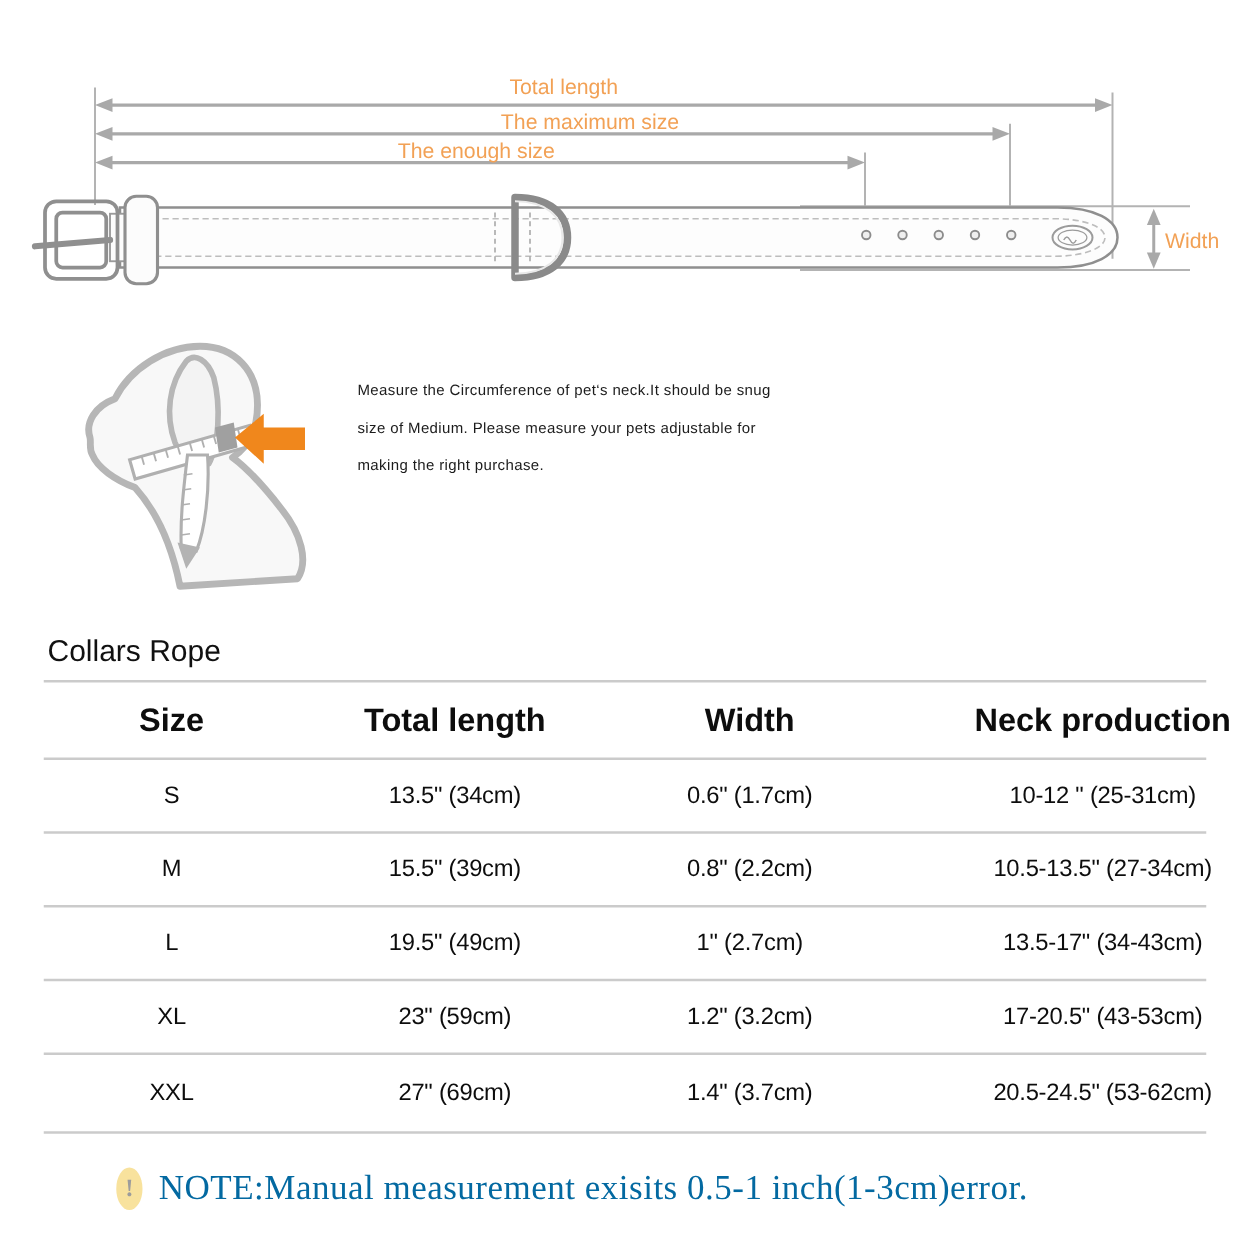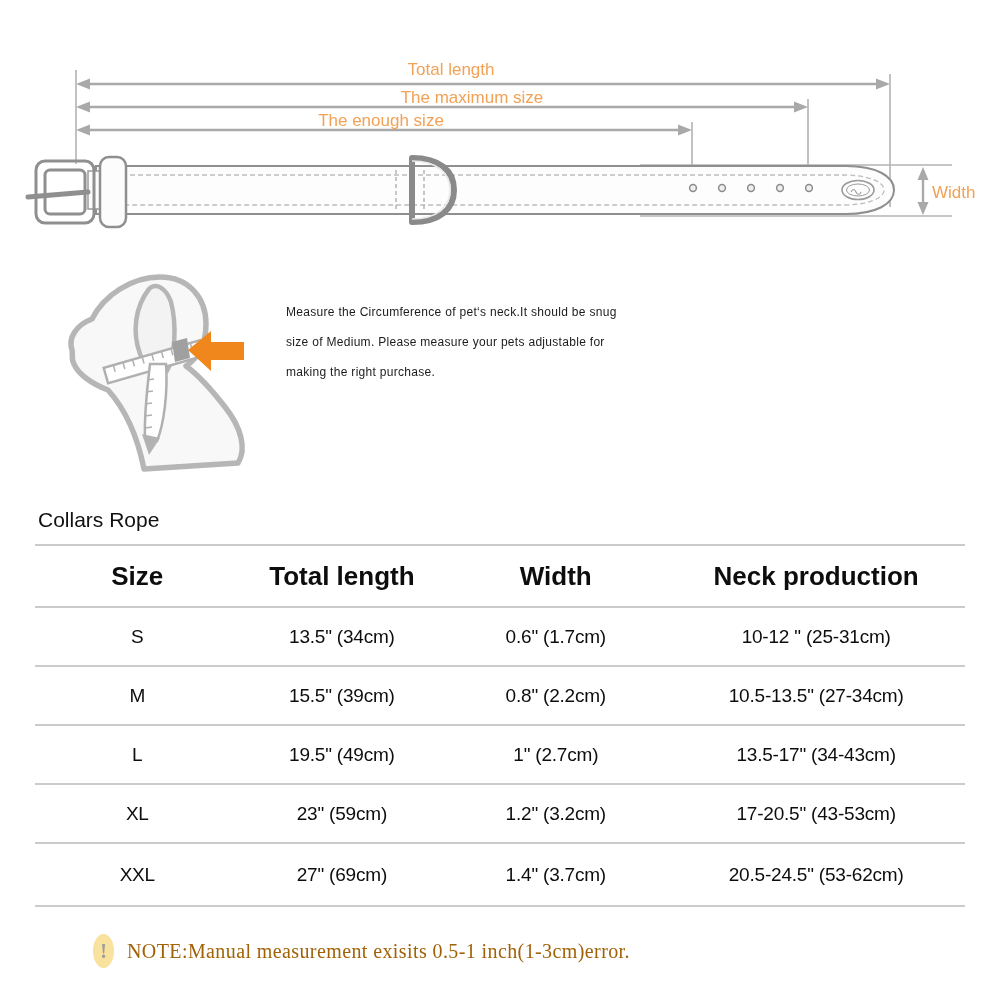--- a/index.html
+++ b/index.html
@@ -16,36 +16,36 @@
   }
   .dim-label.total { left:451px; top:60px; }
   .dim-label.max   { left:472px; top:88px; }
   .dim-label.min   { left:381px; top:111px; }
   .dim-label.width { left:932px; top:183px; transform:none; }
   
   .dog-svg { position:absolute; left:48px; top:262px; width:212px; height:212px; }
   .info-text { position:absolute; left:286px; top:297px; font-size:12px; line-height:30px;
                letter-spacing:0.3px; color:#1c1c1c; white-space:nowrap; }
   
-  .table-title { position:absolute; left:38px; top:508px; font-size:21px; color:#111;text-align:center; }
+  .table-title { position:absolute; left:38px; top:508px; font-size:24px; color:#111;text-align:center; }
   .size-table { position:absolute; left:35px; top:544px; width:930px; border-top:2px solid #cbcbcb; }
   .t-row { display:grid; grid-template-columns:22% 22% 24% 32%; align-items:center;
-           text-align:center; height:57px; border-bottom:2px solid #cbcbcb; }
+           text-align:center; height:57px; border-bottom:2px solid #cbcbcb;gap:22px; }
   .t-row.head { height:60px; }
   .t-row.last { height:61px; }
   .t-cell { font-size:19px; letter-spacing:-0.2px; color:#0d0d0d; }
   .t-row.head .t-cell { font-size:26px; font-weight:700; letter-spacing:0; }
   
   .note { position:absolute; left:93px; top:934px; display:flex; align-items:center; }
   .note-icon { width:21px; height:34px; border-radius:50%; background:#f8e29d;
                display:flex; align-items:center; justify-content:center;
                font-family:"Liberation Serif", serif; font-weight:bold; font-size:20px; color:#9c9c9c;
                flex:0 0 auto; }
-  .note-text { margin-left:13px; font-family:"Liberation Serif", serif; font-size:20px;
-               letter-spacing:0.4px; color:#a16207; white-space:nowrap; }
+  .note-text { margin-left:13px; font-family:"Liberation Serif", serif; font-size:28px;
+               letter-spacing:0.4px; color:#0369a1; white-space:nowrap; }
 </style>
 </head>
 <body>
 
 <div class="page">
 
   <div class="collar-area">
     <svg class="collar-svg" viewBox="0 0 1000 245">
 
       <g stroke="#b3b3b3" stroke-width="1.6">

